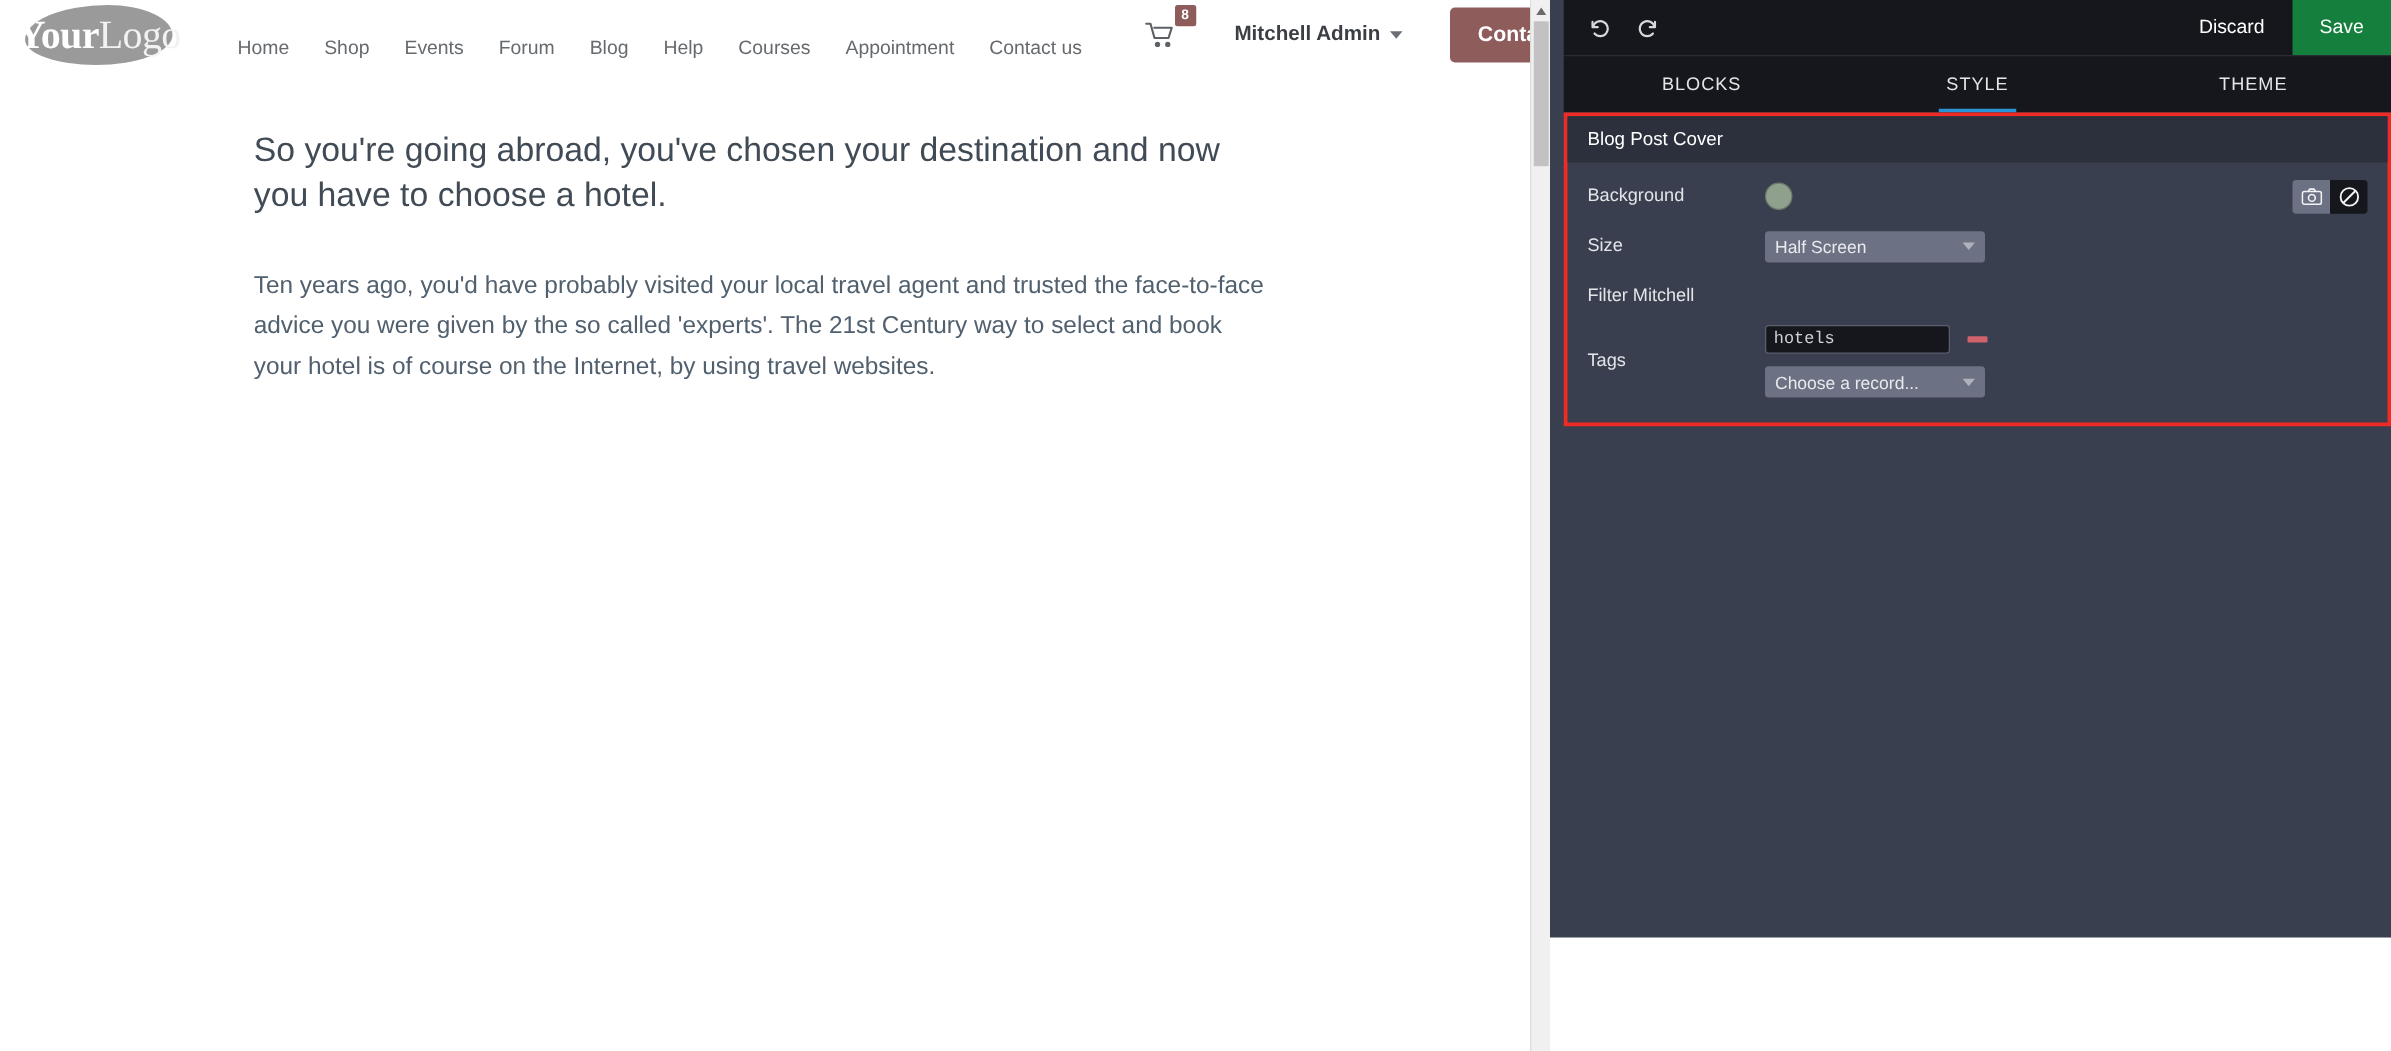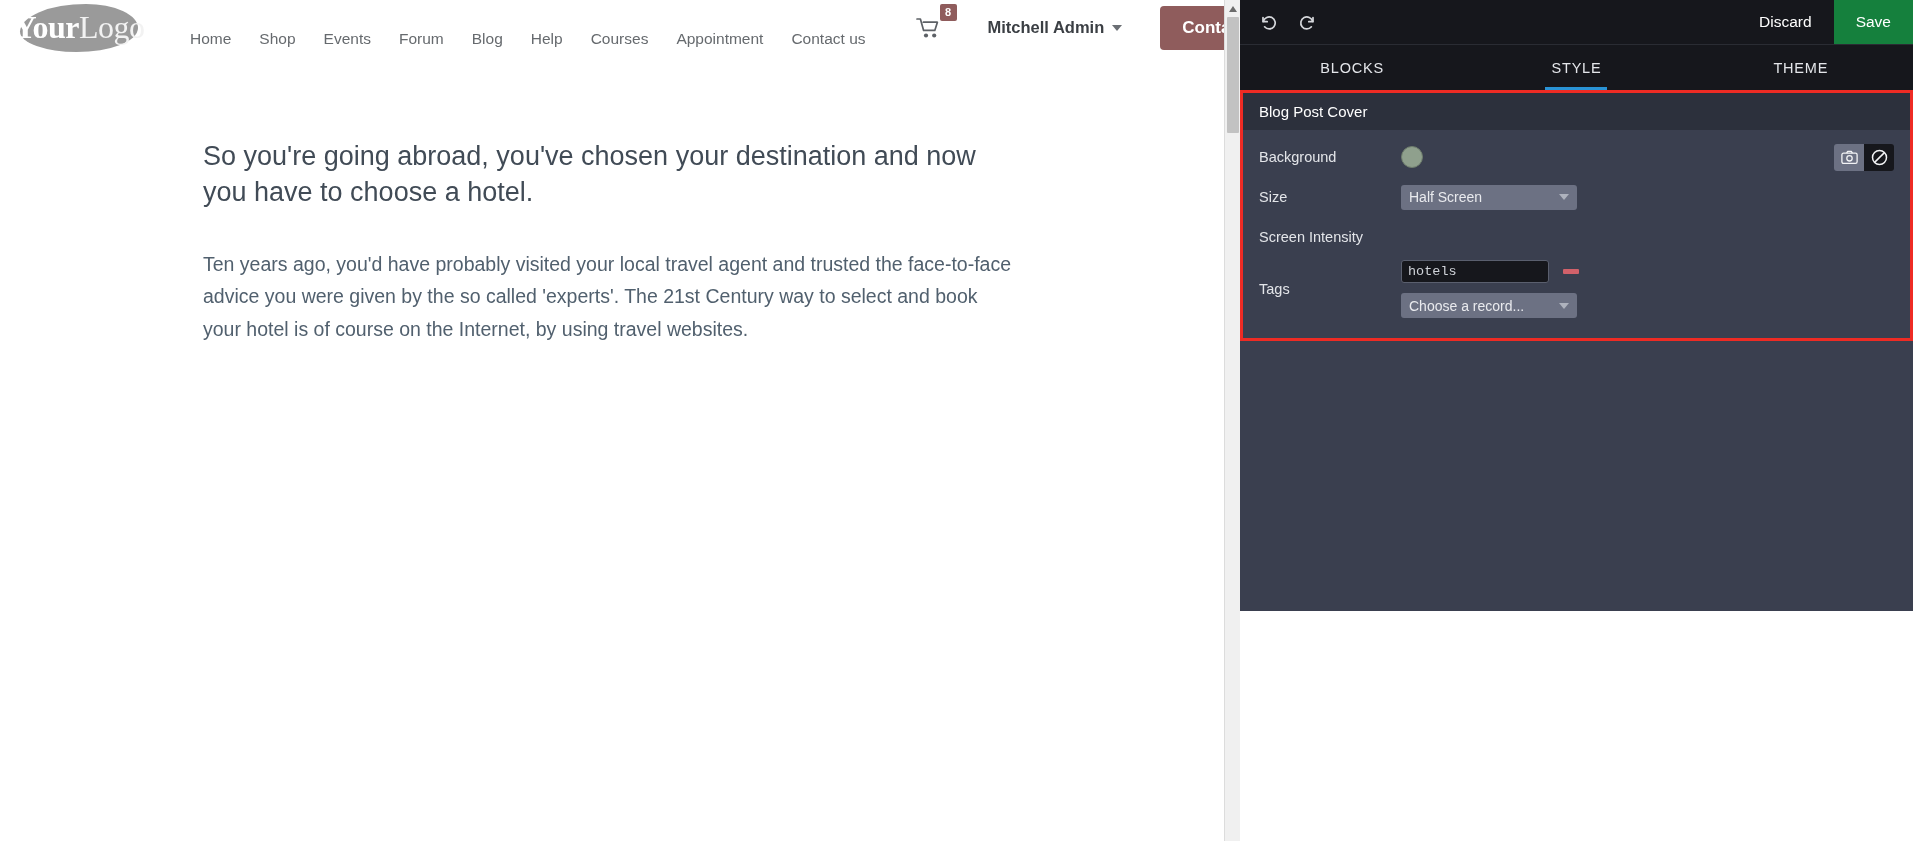--- a/index.html
+++ b/index.html
@@ -122,21 +122,21 @@
     margin-left: 1px;
     vertical-align: -3px;
   }
 
   
   .article {
     width: 1224px;
     background: #ffffff;
     padding: 48px 0 0 0;
   }
-  .article-inner { width: 810px; margin-left: 203px; margin-top: 36px; }
+  .article-inner { width: 810px; margin-left: 203px; }
   .lead {
     font-size: 27px; line-height: 1.32;
     color: #414b56; font-weight: 400;
     margin-bottom: 38px;
   }
   .para {
     font-size: 19.5px; line-height: 1.65;
     color: #51606e; font-weight: 400;
   }
 
@@ -157,23 +157,23 @@
     border-right: 4px solid transparent; border-bottom: 6px solid #6b6b6b;
   }
   #sb-thumb {
     position: absolute; top: 17px; left: 2px;
     width: 12px; height: 116px;
     background: #c2c2c2; border-radius: 1px; cursor: pointer;
   }
 
   
   #editor {
-    width: 673px; height: 611px;
+    width: 673px; height: 750px;
     background: #3a3f4f;
-    display: flex; flex-direction: column;
+    display: flex; flex-direction: column; padding-left: 11px;
   }
   .editor-topbar {
     height: 44px; background: #16171c;
     display: flex; align-items: center;
     flex: 0 0 auto;
   }
   .hist-btn {
     width: 40px; height: 44px; display: flex;
     align-items: center; justify-content: center;
     color: #d6d8dc; font-size: 19px; cursor: pointer;
@@ -405,21 +405,21 @@
           <div class="opt-label">Size</div>
           <div class="opt-control">
             <div class="select">
               <span>Half Screen</span>
               <span class="sel-caret"></span>
             </div>
           </div>
         </div>
 
         <div class="opt-row">
-          <div class="opt-label">Screen Intensity</div>
+          <div class="opt-label">Filter Mitchell</div>
         </div>
 
         <div class="opt-row tags">
           <div class="opt-label">Tags</div>
           <div class="opt-control">
             <div class="tags-stack">
               <div style="display:flex;align-items:center;">
                 <div class="tag-input">hotels</div>
                 <div class="minus-btn"></div>
               </div>

